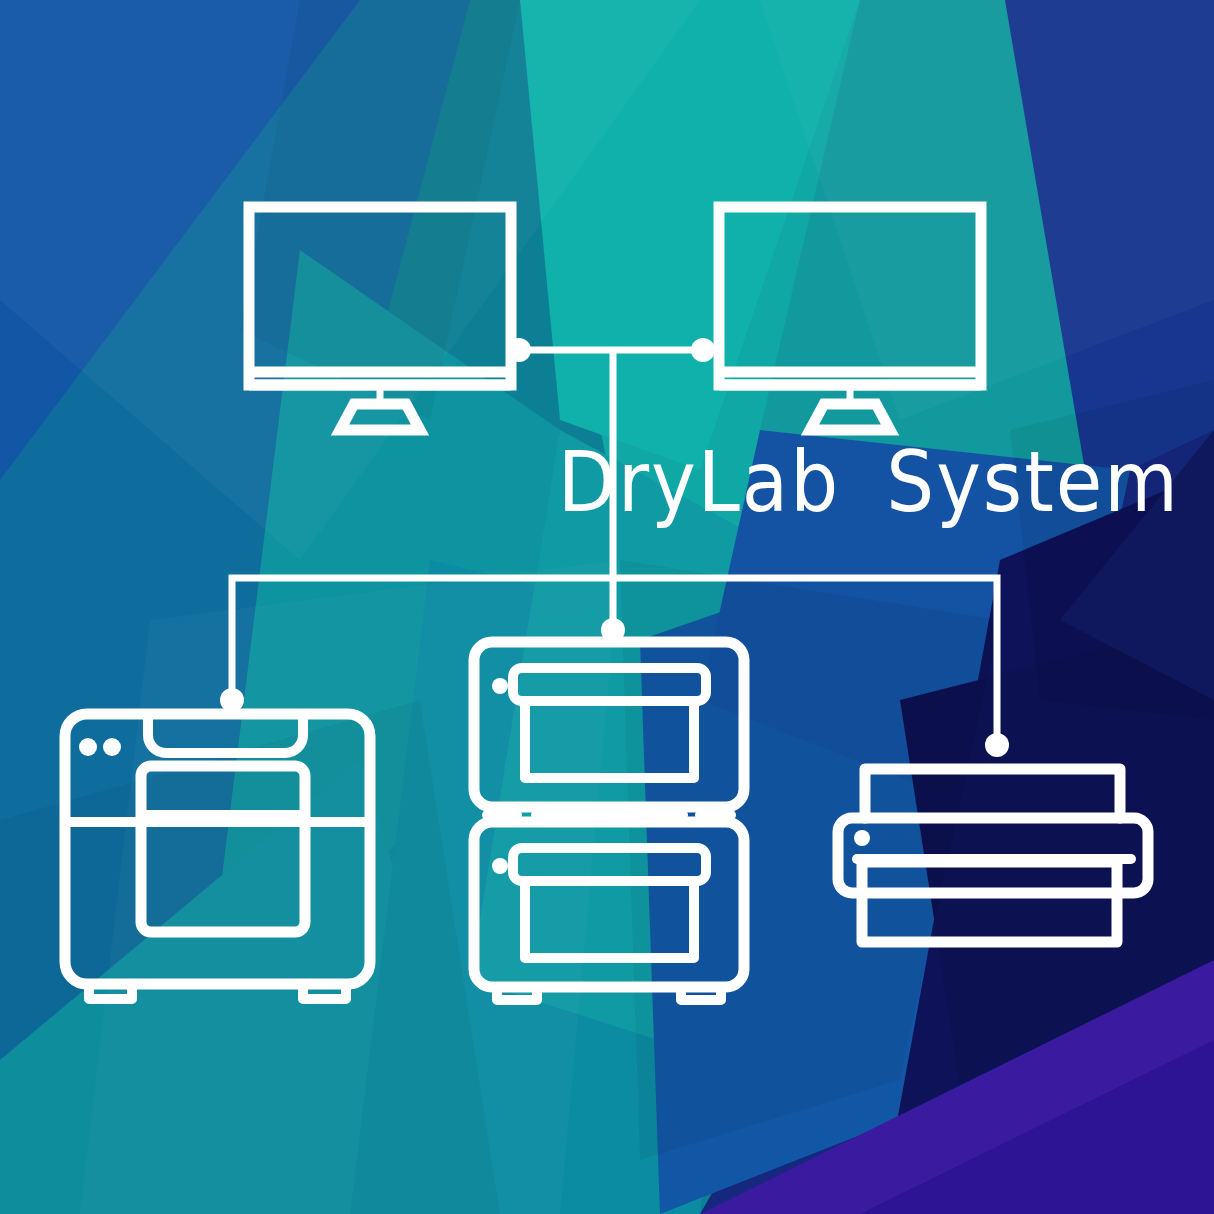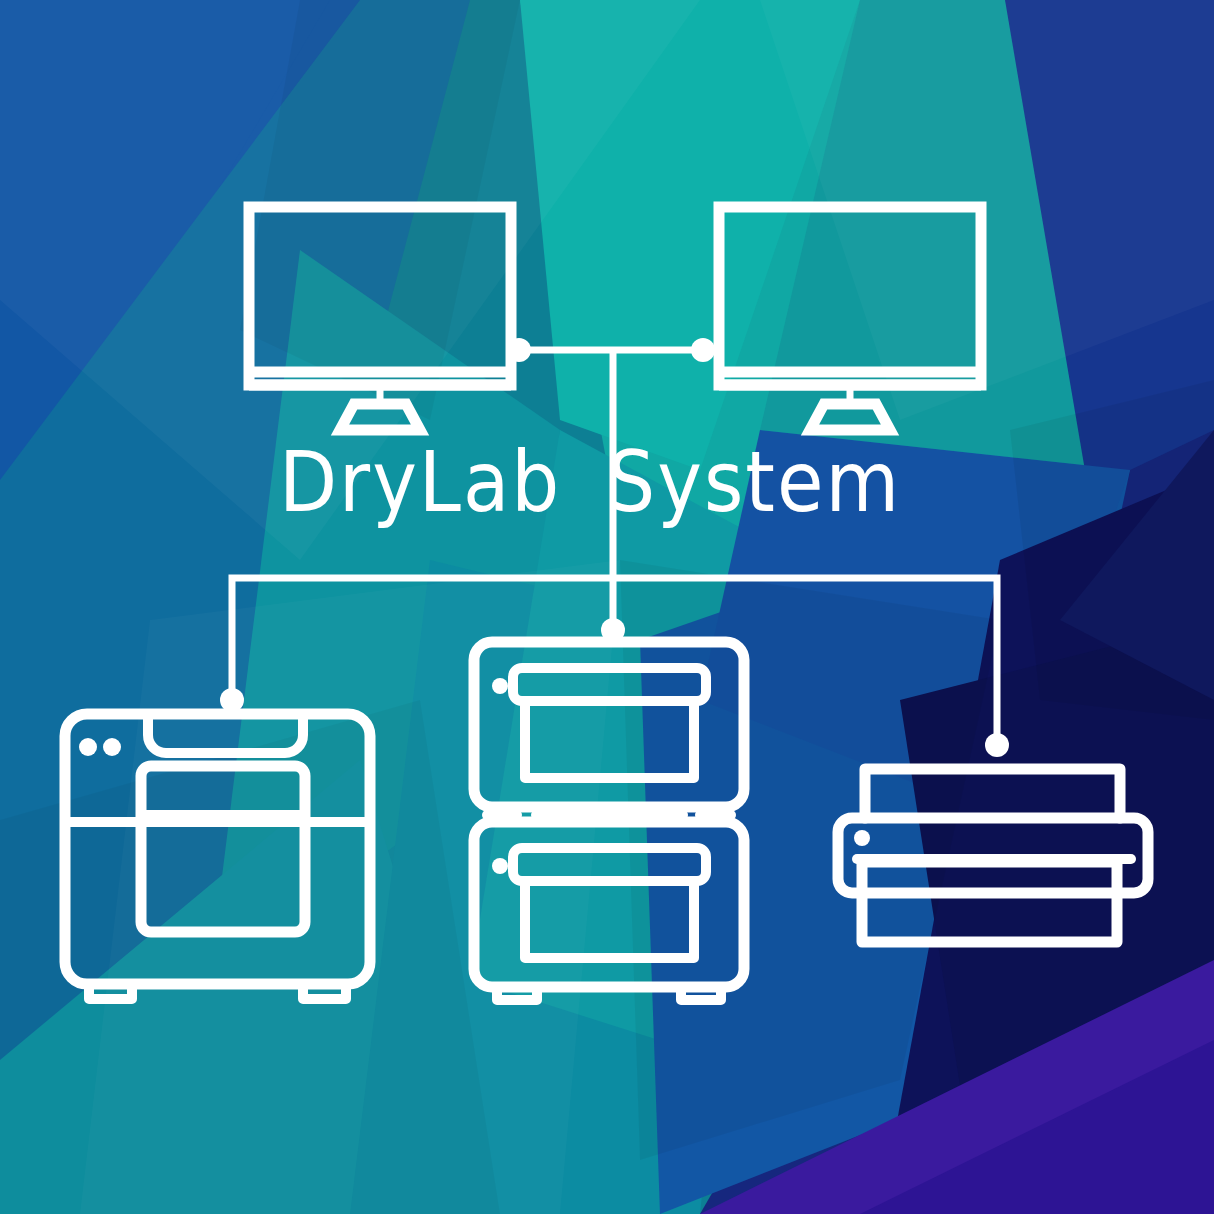--- a/index.html
+++ b/index.html
@@ -53,21 +53,21 @@
     stroke-width: 11;
     stroke-linecap: butt;
     stroke-linejoin: miter;
   }
   .node { fill: #ffffff; }
   .title-html {
     position: absolute;
     left: 0;
     top: 440px;
     width: 1180px;
-    text-align: center;
+    text-align: right;
     color: #ffffff;
     font-family: "DejaVu Sans", sans-serif;
     font-size: 84px;
     line-height: 84px;
     letter-spacing: 2px;
     white-space: nowrap;
     font-stretch: condensed;
     user-select: none;
   }
   .title-html .seg { display: inline-block; }

